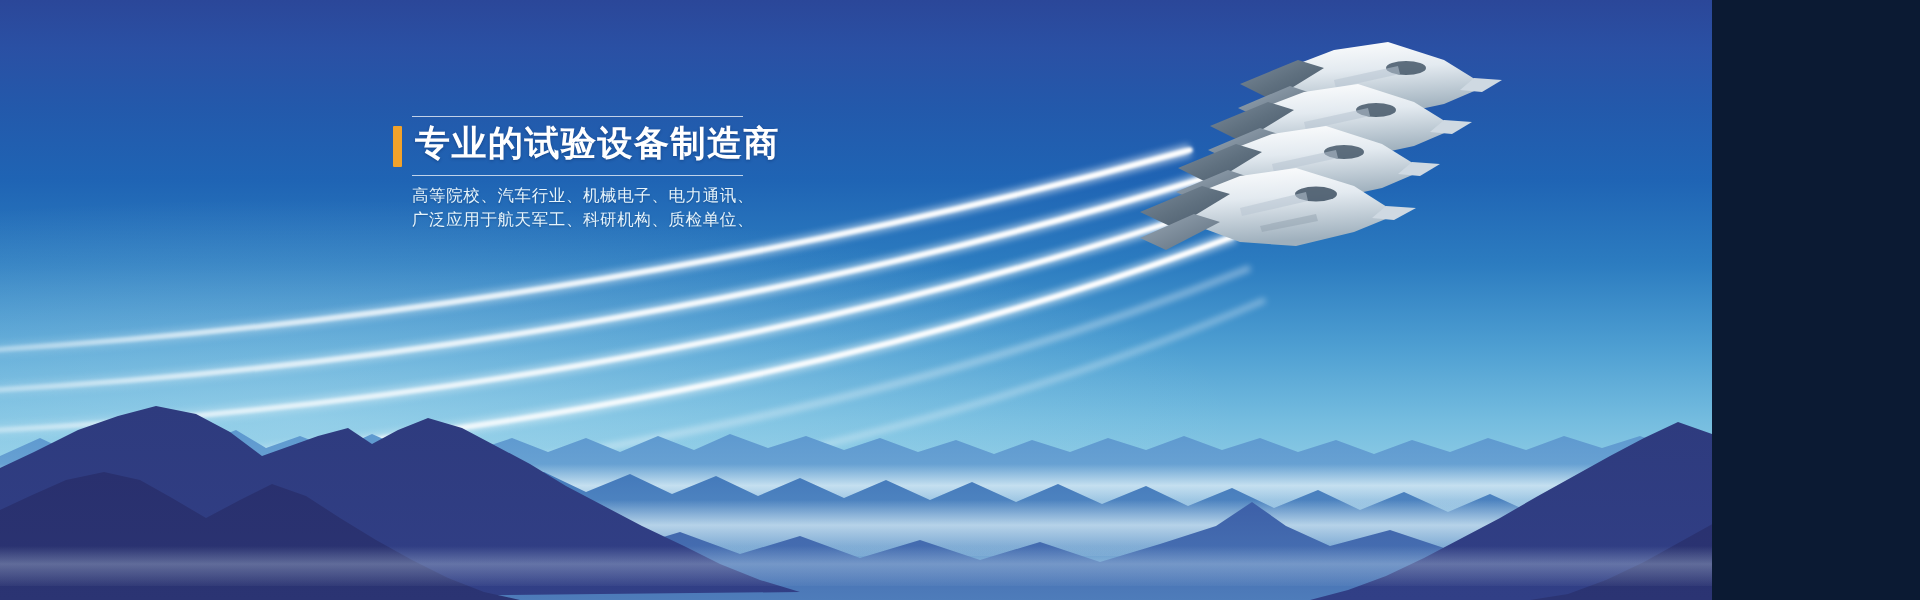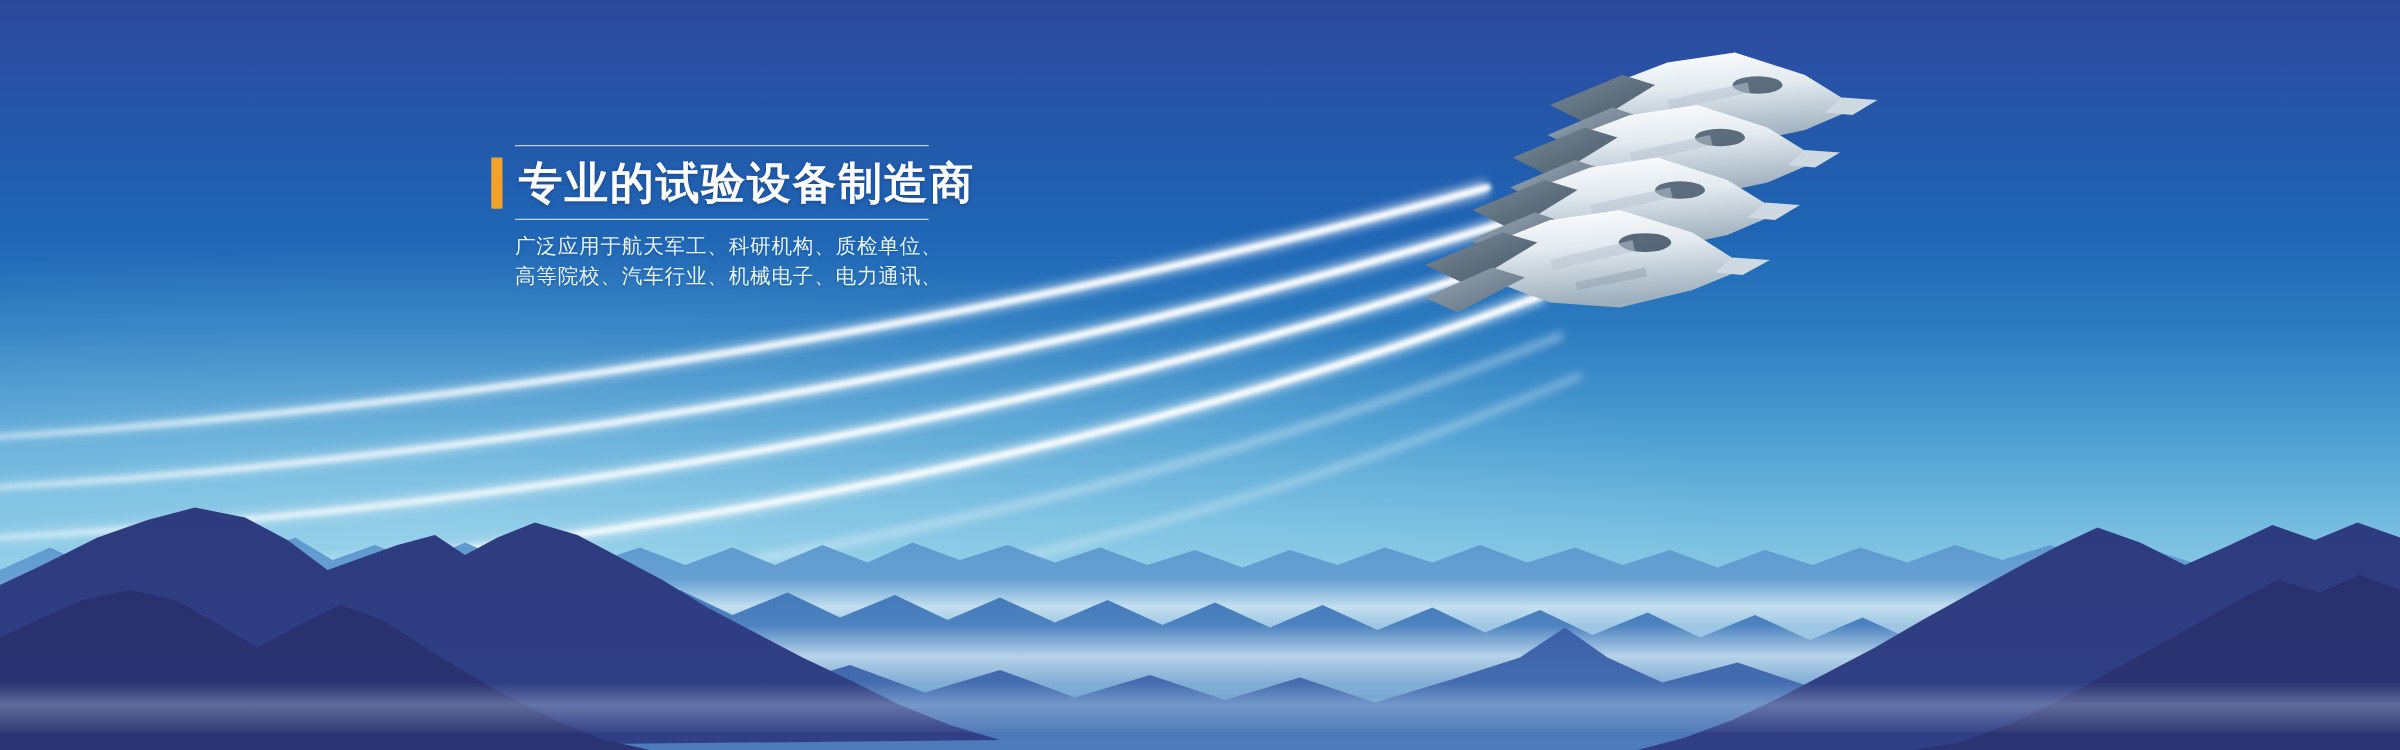--- a/index.html
+++ b/index.html
@@ -1,19 +1,19 @@
 <!DOCTYPE html>
 <html><head>
 <meta charset="utf-8">
 <style>
   html,body{margin:0;padding:0;background:#0b1a33;}
   *{box-sizing:border-box;}
   #banner{
-    position:relative;width:1920px;height:600px;overflow:hidden;
-    font-family:Liberation Serif, serif;
+    position:relative;width:1712px;height:600px;overflow:hidden;
+    font-family:Liberation Mono, monospace;
   }
 
   
   .sky{
     position:absolute;inset:0;
     background:linear-gradient(to bottom,
       #2b4799 0%,
       #2a50a4 8%,
       #2359ab 18%,
       #1f64b4 30%,
@@ -271,19 +271,19 @@
     <div class="rule"></div>
 
     <div class="headline-row">
       <div class="accent-bar"></div>
       <div class="headline">专业的试验设备制造商</div>
     </div>
 
     <div class="rule bottom"></div>
 
     <div class="sub">
+      <div class="sub-line">高等院校、汽车行业、机械电子、电力通讯、</div>
       <div class="sub-line">广泛应用于航天军工、科研机构、质检单位、</div>
-      <div class="sub-line">高等院校、汽车行业、机械电子、电力通讯、</div>
     </div>
 
   </div>
 
 </div>
 
 </body></html>

